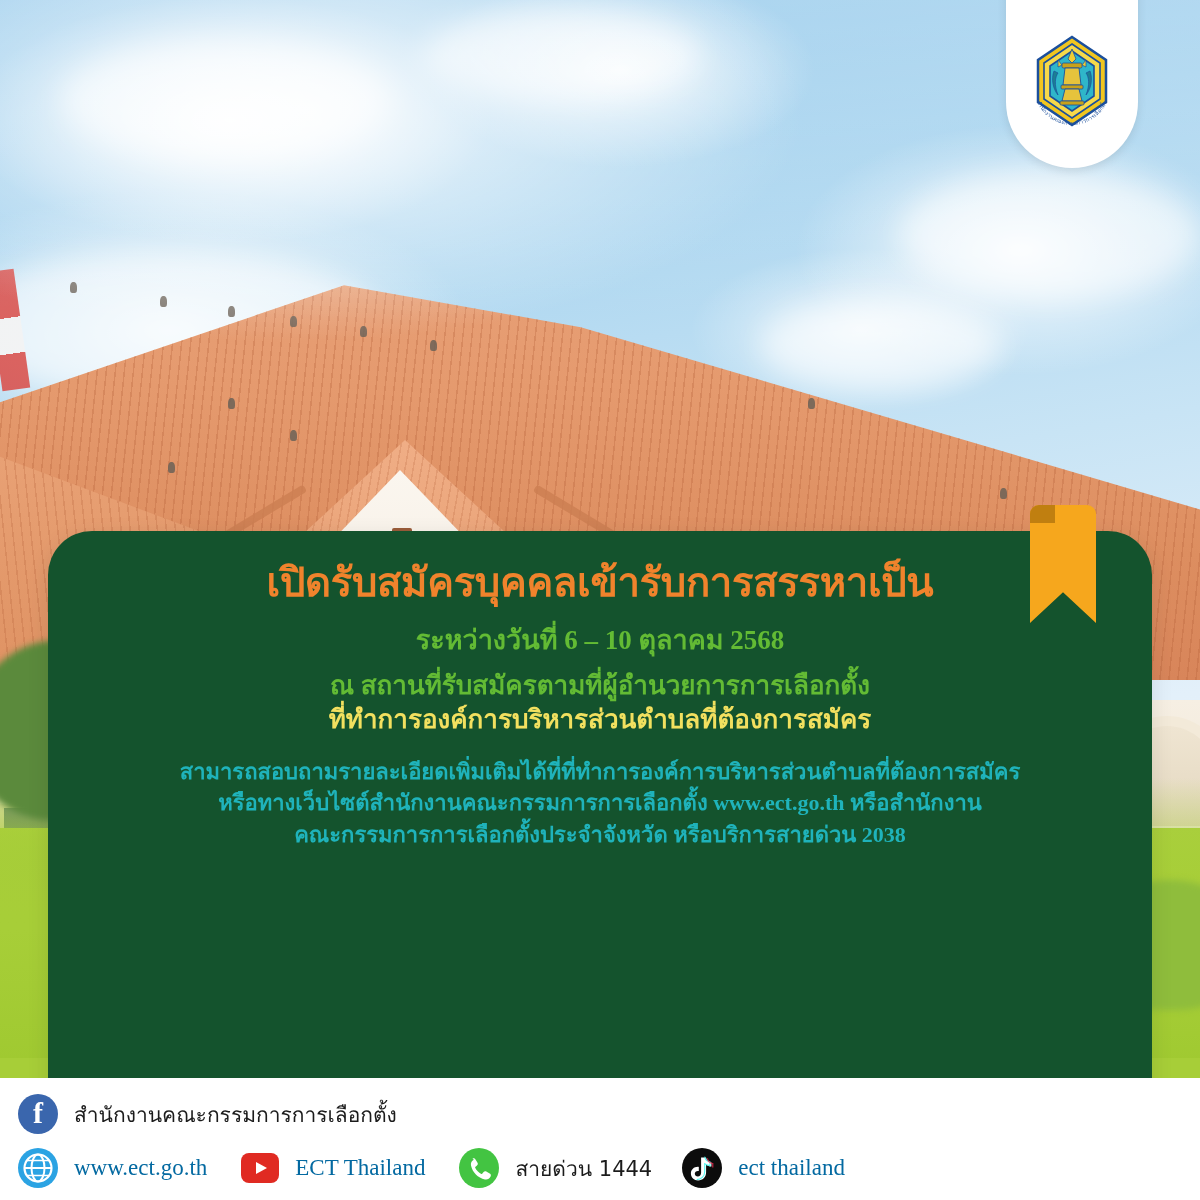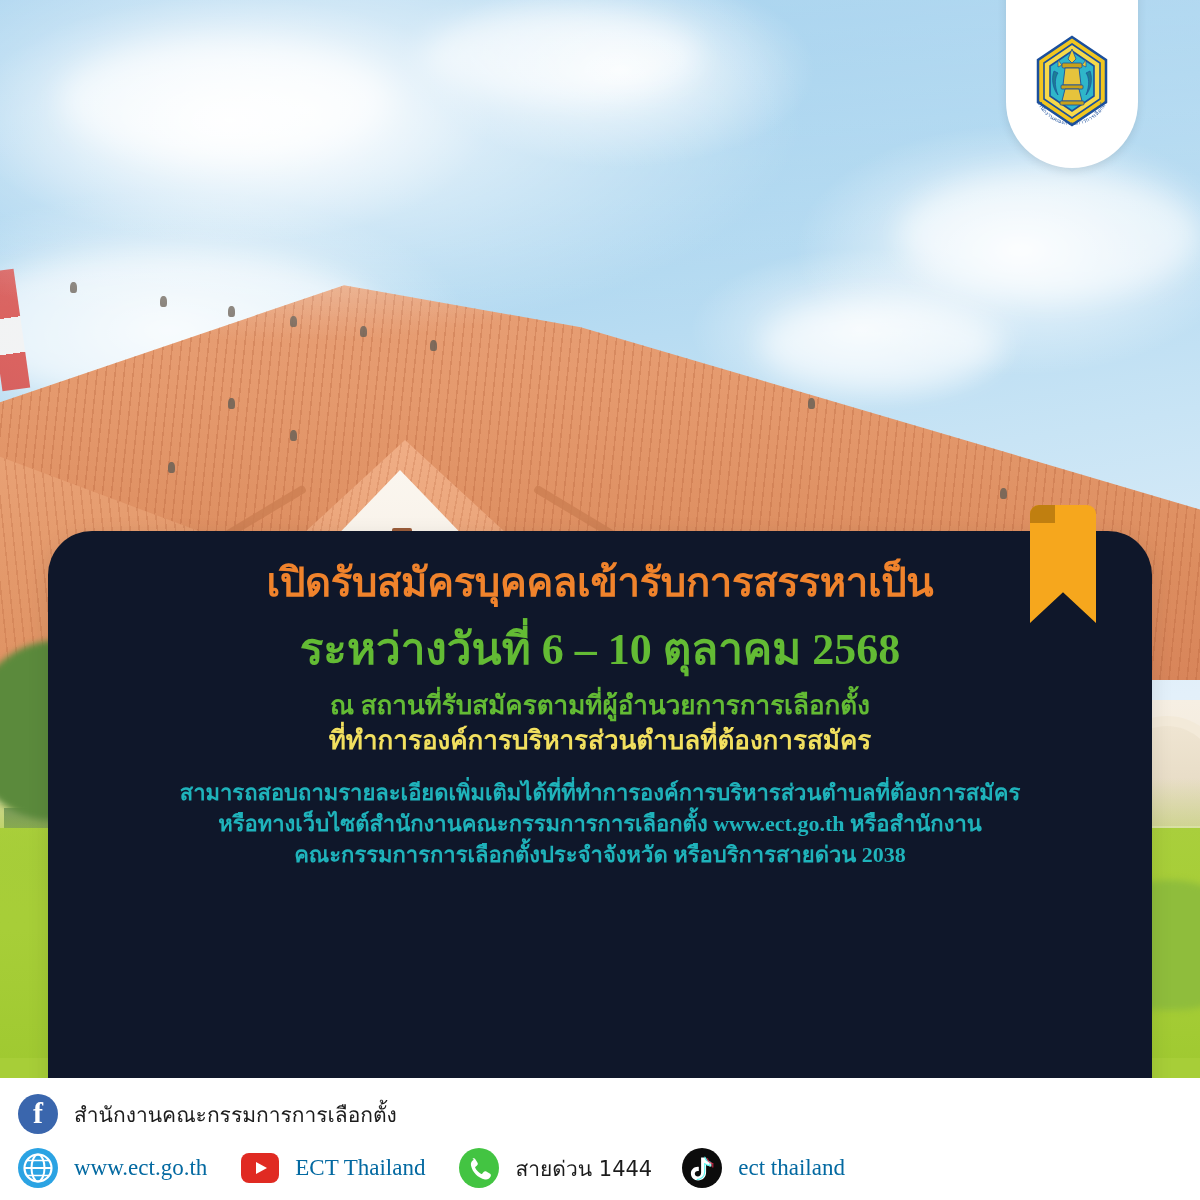--- a/index.html
+++ b/index.html
@@ -126,21 +126,21 @@
     background:#ffffff; border-radius:0 0 66px 66px;
     box-shadow:0 3px 10px rgba(0,0,0,.10);
     display:flex; align-items:center; justify-content:center;
     padding-top:10px;
   }
   .logo-emblem { position:relative; width:108px; height:108px; }
 
   
   .card {
     position:absolute; left:48px; top:531px; width:1104px; height:617px;
-    background:#0f172a; border-radius:44px;
+    background:#14532d; border-radius:44px;
     box-shadow:0 6px 22px rgba(0,0,0,.10);
     z-index:4;
   }
 
   
   .ribbon {
     position:absolute; left:1030px; top:505px; width:66px; height:118px; z-index:5;
   }
   .ribbon-body {
     position:absolute; inset:0;
@@ -159,21 +159,21 @@
   .head-line {
     font-family:"DejaVu Sans","Liberation Sans",sans-serif;
     color:#f0832c; font-weight:bold; line-height:1.18;
     letter-spacing:-0.3px;
   }
   .head-1 { font-size:40px; }
   .head-2 { font-size:41px; margin-top:2px; }
 
   .date-line {
     font-family:"Liberation Serif","DejaVu Serif",serif;
-    color:#63bb34; font-weight:bold; font-size:44px; margin-top:18px; line-height:1.2;
+    color:#63bb34; font-weight:bold; font-size:27px; margin-top:18px; line-height:1.2;
   }
 
   .green-line {
     font-family:"Liberation Serif","DejaVu Serif",serif;
     color:#63bb34; font-weight:bold; font-size:26px; line-height:1.34;
   }
   .green-line.first { margin-top:12px; }
 
   .yellow-line {
     font-family:"Liberation Serif","DejaVu Serif",serif;

